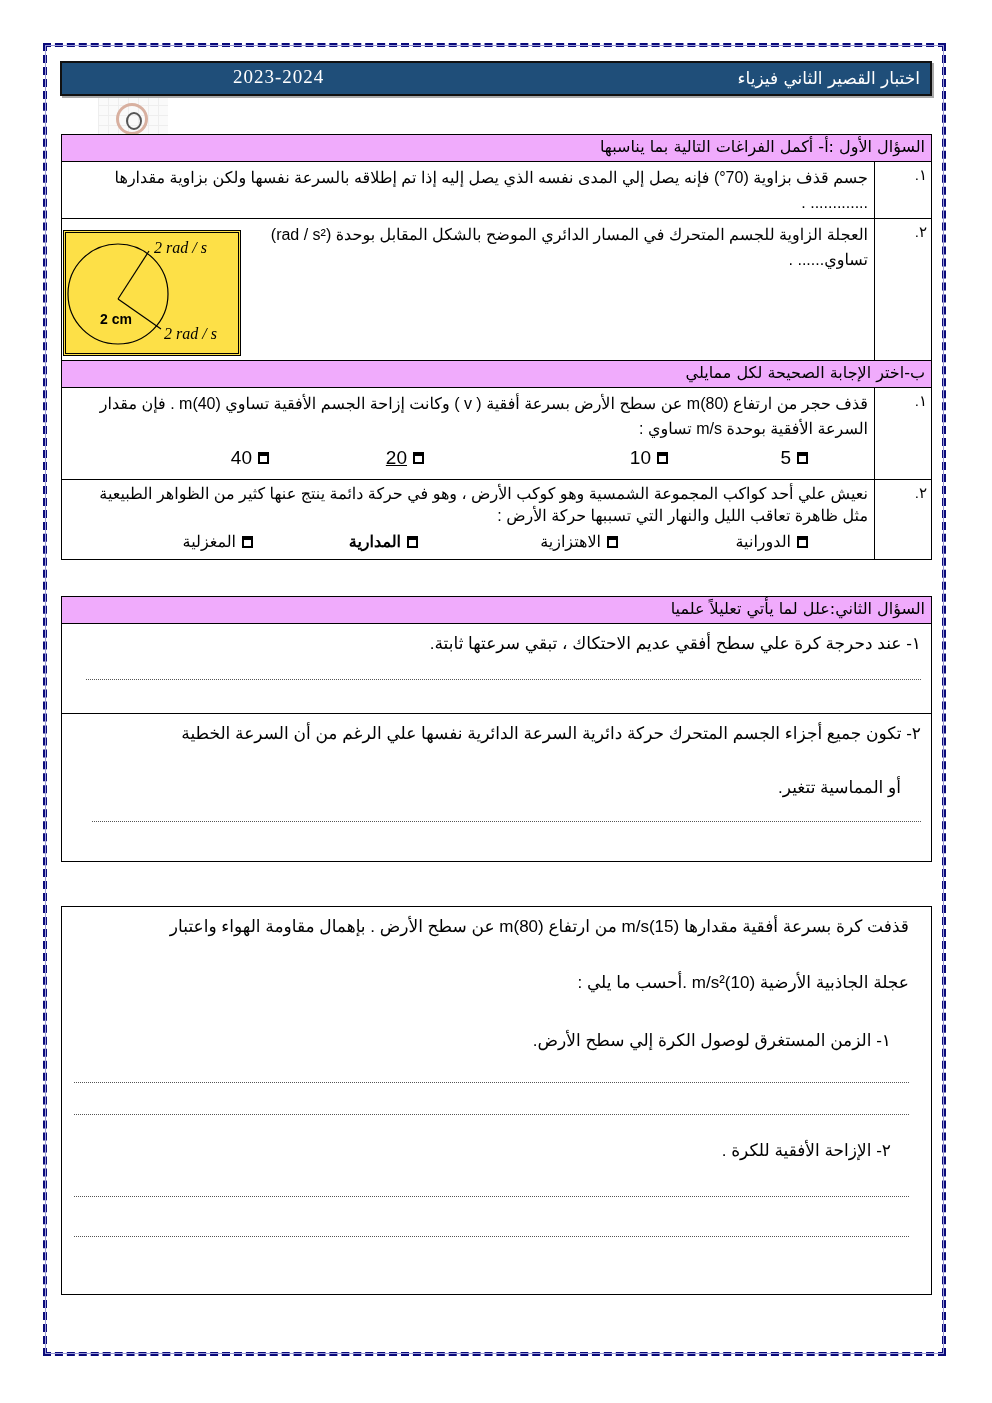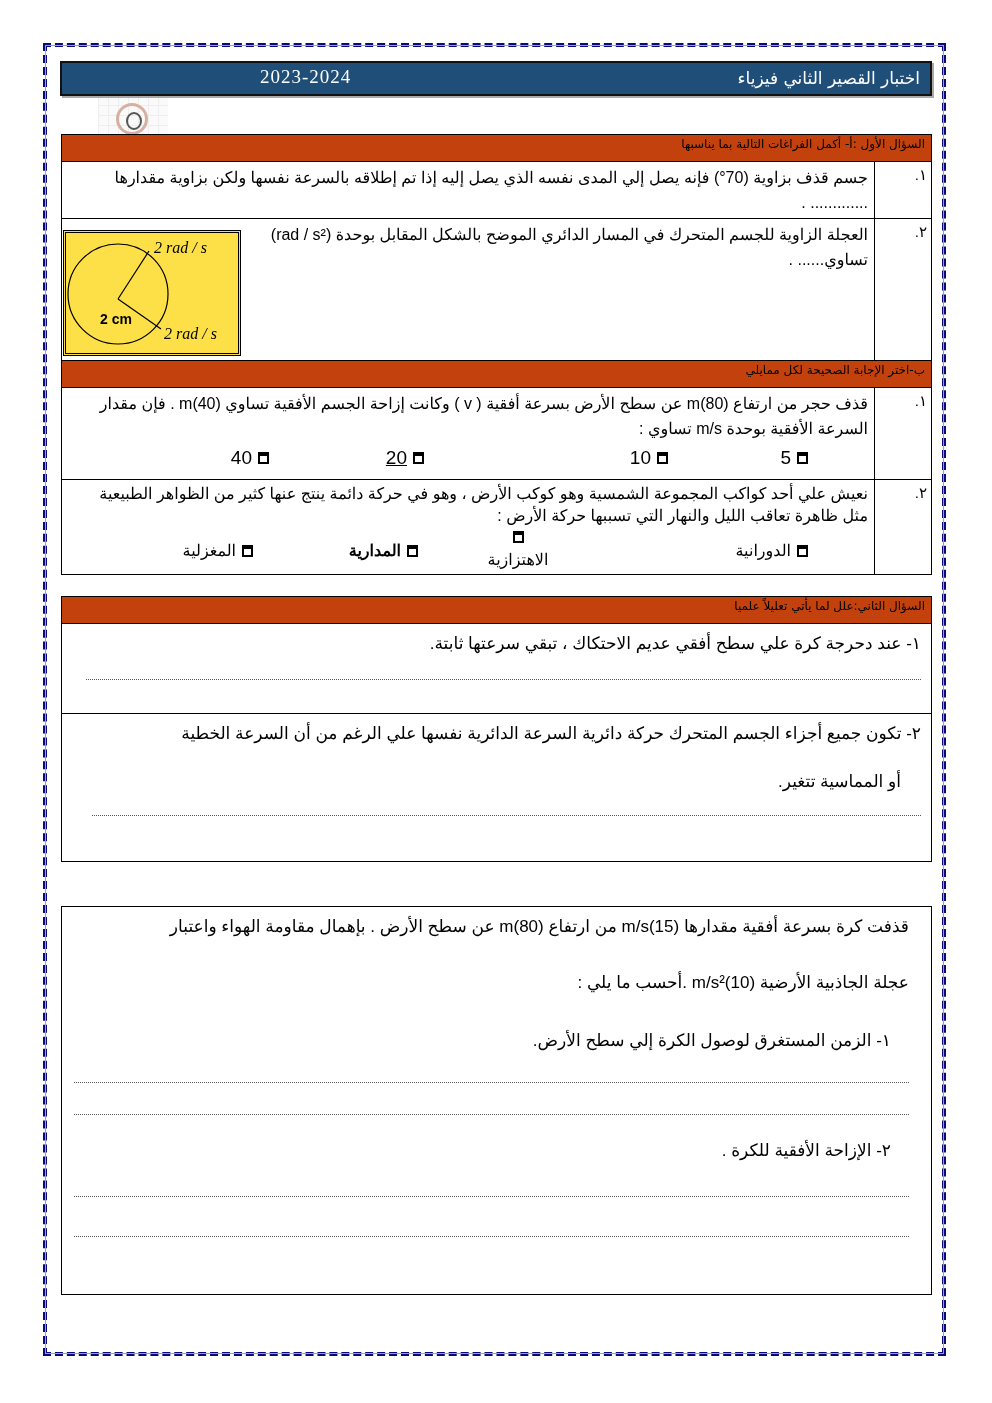--- a/index.html
+++ b/index.html
@@ -8,35 +8,35 @@
     position:absolute; left:43px; top:43px; width:903px; height:1313px;
     border:4px dashed #0a0a7a; box-sizing:border-box;
     outline:1px solid #9a9ad8; outline-offset:-3px;
   }
   .title-bar {
     position:absolute; left:60px; top:61px; width:872px; height:35px;
     background:#1f4e79; border:2px solid #111; box-sizing:border-box;
     box-shadow:2px 2px 0 #aaa; color:#fff;
   }
   .title-bar .ttl { position:absolute; right:10px; top:5px; font-size:17px; font-family:"DejaVu Serif", serif; direction:rtl; }
-  .title-bar .yr { position:absolute; left:198px; top:3px; font-size:19px; font-family:"Liberation Serif", serif; letter-spacing:1px; }
+  .title-bar .yr { position:absolute; left:171px; top:3px; font-size:19px; font-family:"Liberation Serif", serif; letter-spacing:1px; }
   .logo {
     position:absolute; left:98px; top:98px; width:70px; height:58px;
     background:
       repeating-linear-gradient(0deg, #eee 0 1px, transparent 1px 10px),
       repeating-linear-gradient(90deg, #eee 0 1px, transparent 1px 10px), #fafafa;
   }
   .logo .ring { position:absolute; left:18px; top:5px; width:32px; height:32px; border-radius:50%; border:3px solid #d8b0a0; box-sizing:border-box; }
   .logo .ring::after { content:""; position:absolute; left:7px; top:6px; width:12px; height:14px; border-radius:50%; border:2px solid #555; }
   .logo .ribbon { position:absolute; left:12px; top:38px; width:44px; height:8px; background:#b5c7a0; border-radius:3px; }
   .logo .flour { position:absolute; left:18px; top:48px; width:32px; height:6px; border-bottom:2px solid #e0a0b0; border-radius:50%; }
 
   table { border-collapse:collapse; position:absolute; direction:rtl; }
   td { border:1px solid #000; vertical-align:top; padding:0; }
-  .hdr { background:#c2410c; font-size:12px; padding:2px 6px; font-family:"DejaVu Sans", sans-serif; height:22px; }
+  .hdr { background:#f0abfc; font-size:16px; padding:2px 6px; font-family:"DejaVu Sans", sans-serif; height:22px; }
   .num { width:52px; font-size:15px; padding:4px 4px 0 0; text-align:right; }
   .txt { font-size:16px; padding:3px 6px; line-height:25px; }
   .choices { display:flex; direction:rtl; font-size:19px; margin-top:4px; }
   .choice { display:flex; align-items:center; gap:6px; }
   .box { width:11px; height:12px; border:2px solid #000; border-top-width:4px; display:inline-block; box-sizing:border-box; }
   .dots { border-bottom:1px dotted #555; height:1px; }
   .figure { position:absolute; left:63px; top:230px; width:178px; height:126px; border:3px double #000; box-sizing:border-box; background:#fde047; }
   .plain { font-size:17px; line-height:28px; }
 </style>
 </head>
@@ -99,21 +99,21 @@
   </tr>
   <tr style="height:80px;">
     <td class="num">٢.</td>
     <td class="txt" style="line-height:22px;">
       <div style="padding-left:30px;">نعيش علي أحد كواكب المجموعة الشمسية وهو كوكب الأرض ، وهو في حركة دائمة ينتج عنها كثير من الظواهر الطبيعية مثل ظاهرة تعاقب الليل والنهار التي تسببها حركة الأرض :</div>
       <div class="choices" style="font-size:16px; padding-right:60px;">
         <span class="choice" style="width:190px;">
               <span class="box"></span>
               <span>الدورانية</span>
             </span>
-        <span class="choice" style="width:200px;flex-direction:column;">
+        <span class="choice" style="width:200px;">
               <span class="box"></span>
               <span>الاهتزازية</span>
             </span>
         <span class="choice" style="width:165px;font-weight:bold;">
               <span class="box"></span>
               <span>المدارية</span>
             </span>
         <span class="choice">
               <span class="box"></span>
               <span>المغزلية</span>
@@ -142,21 +142,21 @@
       </tr>
   <tr style="height:90px;">
     <td class="plain" style="padding:6px 10px;">
       <div>١- عند دحرجة كرة علي سطح أفقي عديم الاحتكاك ، تبقي سرعتها ثابتة.</div>
       <div class="dots" style="margin:20px 0 0 14px;"></div>
     </td>
   </tr>
   <tr style="height:148px;">
     <td class="plain" style="padding:6px 10px;">
       <div>٢- تكون جميع أجزاء الجسم المتحرك حركة دائرية السرعة الدائرية نفسها علي الرغم من أن السرعة الخطية</div>
-      <div style="margin-top:20px; padding-right:20px;">أو المماسية تتغير.</div>
+      <div style="margin-top:26px; padding-right:20px;">أو المماسية تتغير.</div>
       <div class="dots" style="margin:18px 0 0 20px;"></div>
     </td>
   </tr>
 </tbody>
   </table>
 
 <table style="left:61px; top:906px; width:871px;">
   <tbody>
   <tr style="height:388px;">
     <td class="plain" style="padding:4px 22px 0 12px;">

